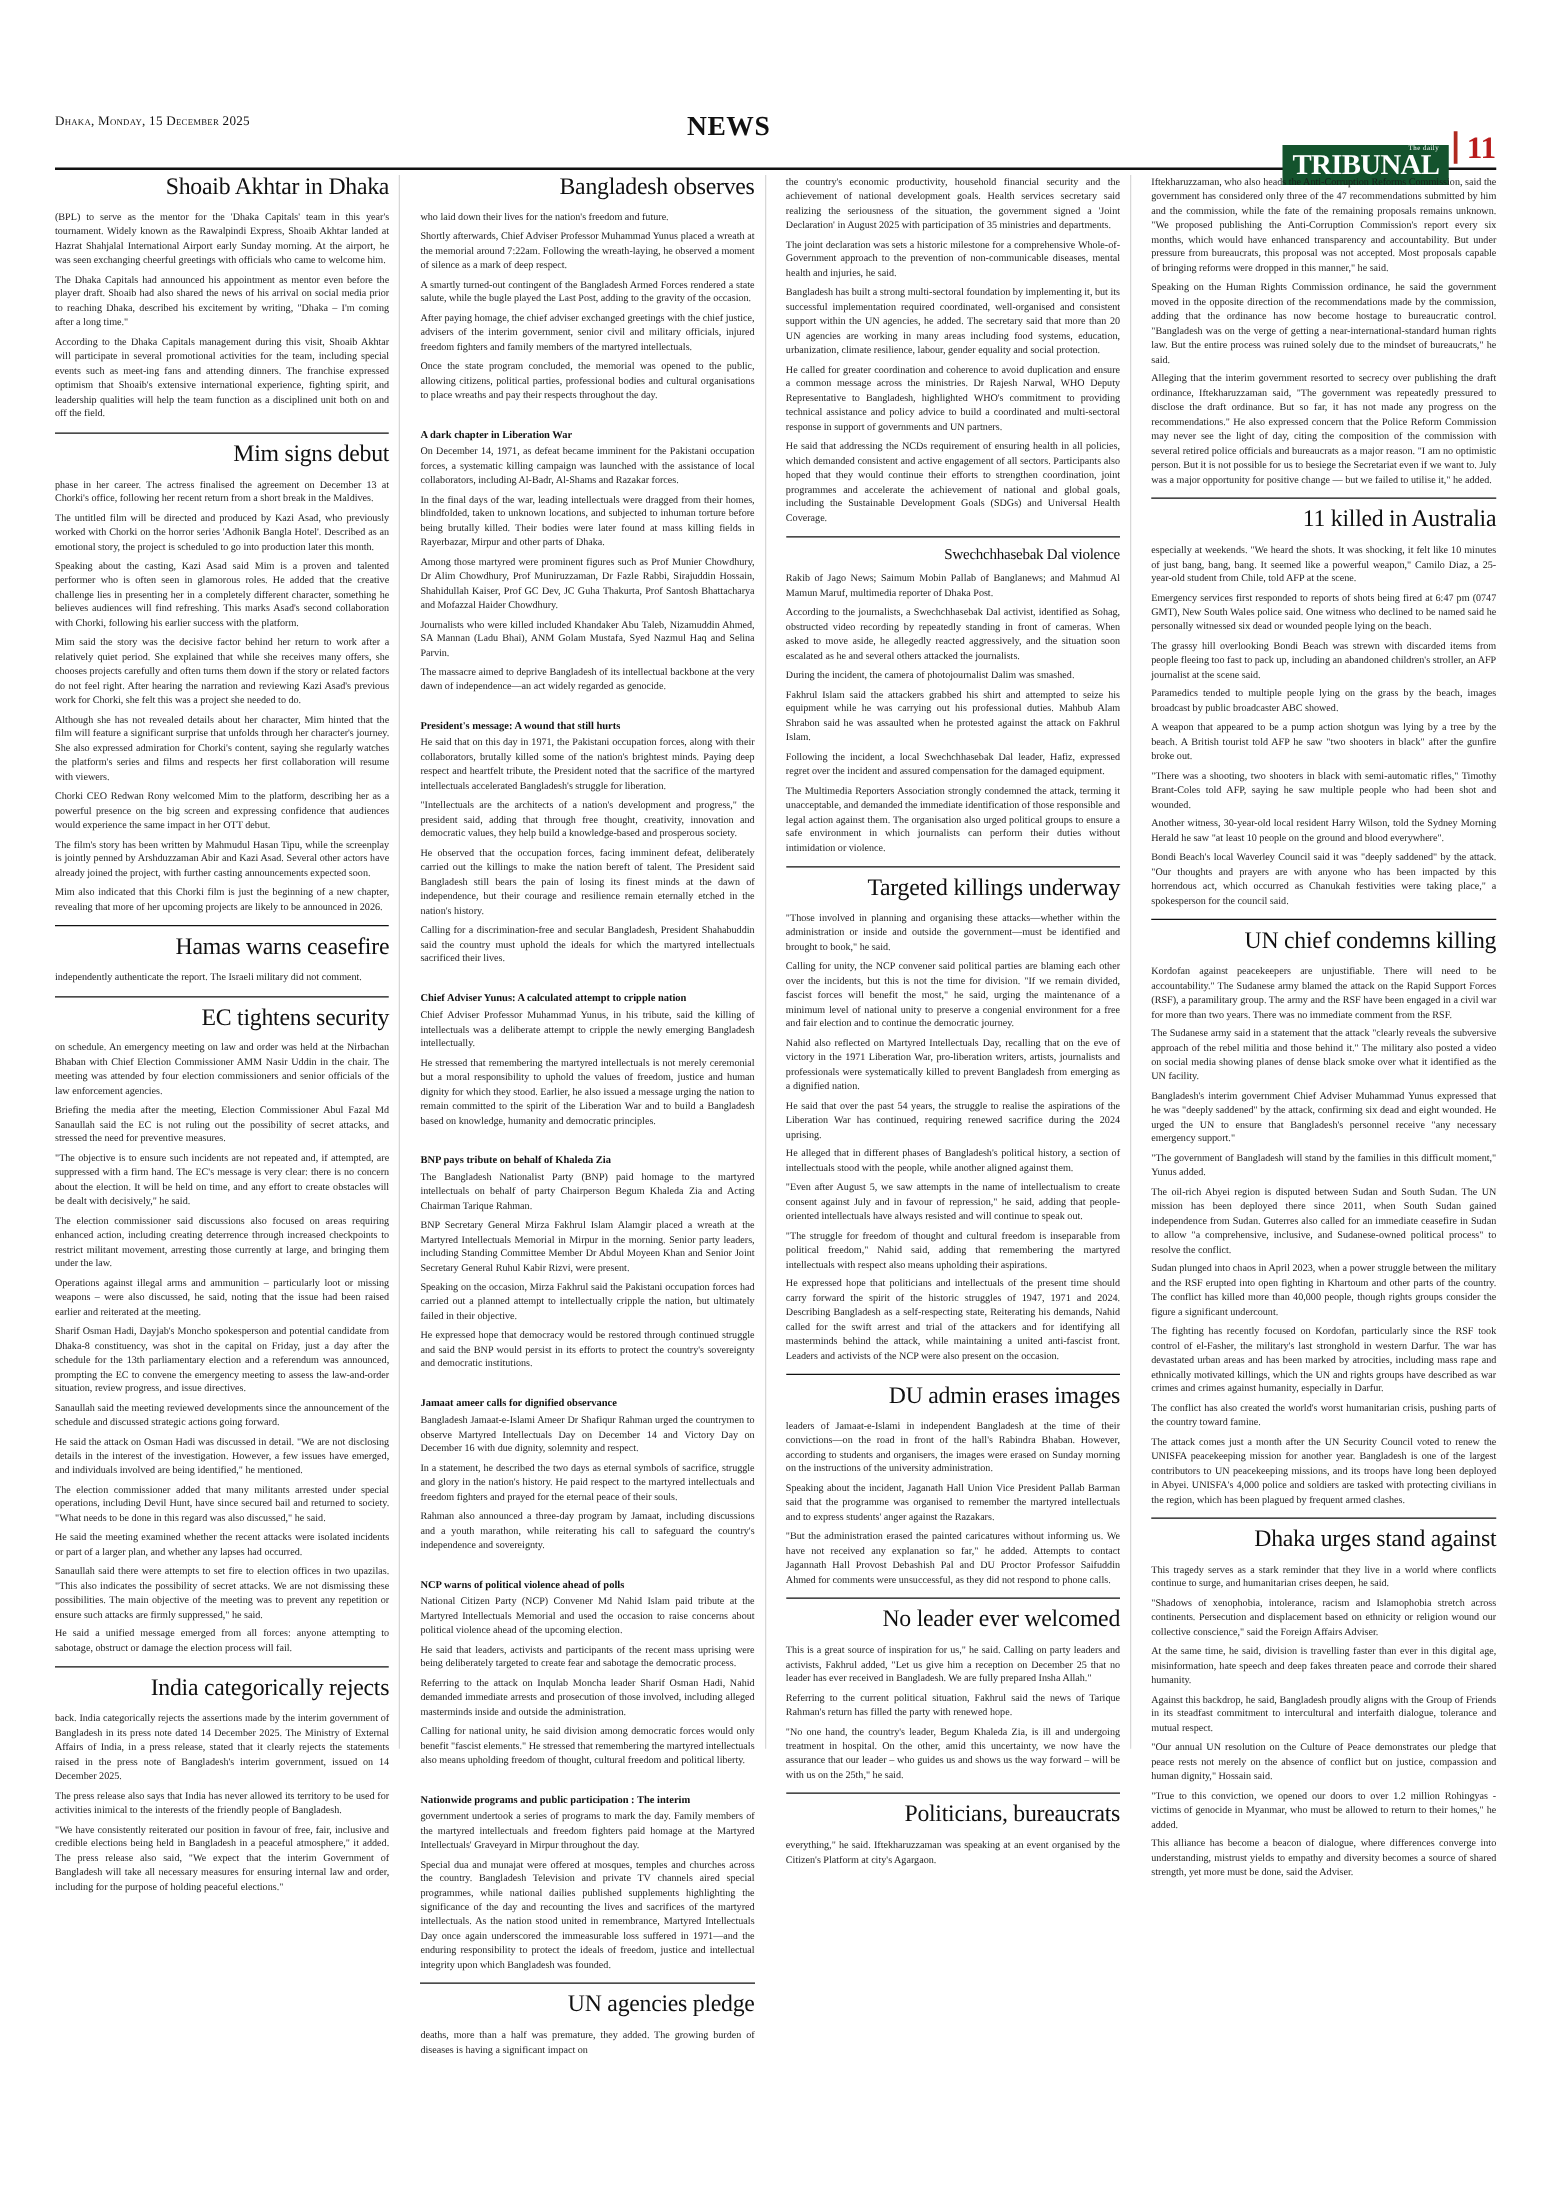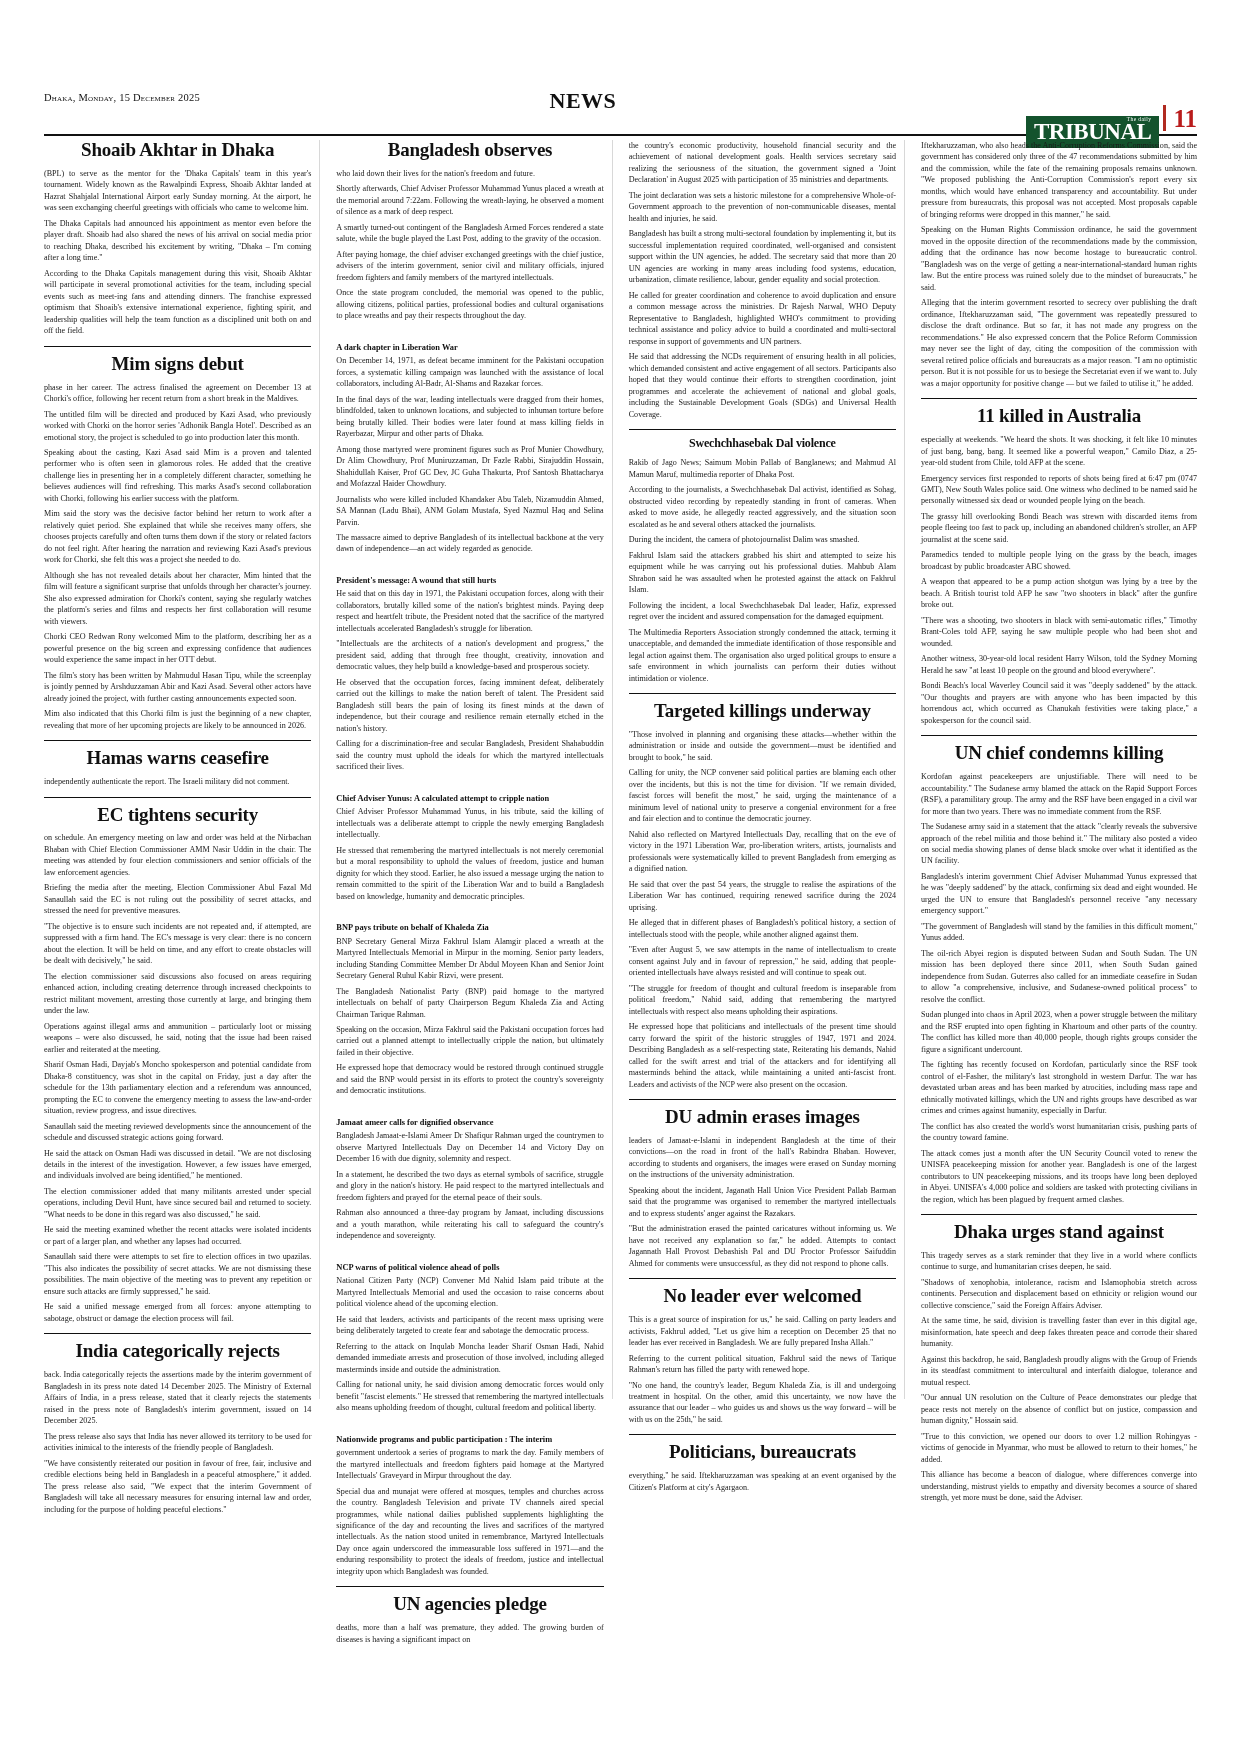--- a/index.html
+++ b/index.html
@@ -103,25 +103,25 @@
   .col {
     width: 25%;
     box-sizing: border-box;
     padding-right: 8px;
     border-right: 1px solid #d8d8d8;
   }
   .col:last-child { border-right: none; padding-right: 0; }
 
   h2.headline {
     font-family: "Liberation Serif", serif;
-    font-weight: bold;
+    font-weight: normal;
     font-size: 19px;
     line-height: 1.1;
     margin: 0 0 7px 0;
-    text-align: center;
+    text-align: right;
     letter-spacing: -0.2px;
   }
   h2.headline.tight { font-size: 12px; }
 
   .rule-top {
     border-top: 1px solid #111;
     margin: 9px 0 7px 0;
   }
 
   p.body {
@@ -225,22 +225,22 @@
       <p class="body">He said that on this day in 1971, the Pakistani occupation forces, along with their collaborators, brutally killed some of the nation's brightest minds. Paying deep respect and heartfelt tribute, the President noted that the sacrifice of the martyred intellectuals accelerated Bangladesh's struggle for liberation.</p>
       <p class="body">"Intellectuals are the architects of a nation's development and progress," the president said, adding that through free thought, creativity, innovation and democratic values, they help build a knowledge-based and prosperous society.</p>
       <p class="body">He observed that the occupation forces, facing imminent defeat, deliberately carried out the killings to make the nation bereft of talent. The President said Bangladesh still bears the pain of losing its finest minds at the dawn of independence, but their courage and resilience remain eternally etched in the nation's history.</p>
       <p class="body">Calling for a discrimination-free and secular Bangladesh, President Shahabuddin said the country must uphold the ideals for which the martyred intellectuals sacrificed their lives.</p>
 
       <div class="subhead">Chief Adviser Yunus: A calculated attempt to cripple nation</div>
       <p class="body">Chief Adviser Professor Muhammad Yunus, in his tribute, said the killing of intellectuals was a deliberate attempt to cripple the newly emerging Bangladesh intellectually.</p>
       <p class="body">He stressed that remembering the martyred intellectuals is not merely ceremonial but a moral responsibility to uphold the values of freedom, justice and human dignity for which they stood. Earlier, he also issued a message urging the nation to remain committed to the spirit of the Liberation War and to build a Bangladesh based on knowledge, humanity and democratic principles.</p>
 
       <div class="subhead">BNP pays tribute on behalf of Khaleda Zia</div>
+      <p class="body">The Bangladesh Nationalist Party (BNP) paid homage to the martyred intellectuals on behalf of party Chairperson Begum Khaleda Zia and Acting Chairman Tarique Rahman.</p>
       <p class="body">BNP Secretary General Mirza Fakhrul Islam Alamgir placed a wreath at the Martyred Intellectuals Memorial in Mirpur in the morning. Senior party leaders, including Standing Committee Member Dr Abdul Moyeen Khan and Senior Joint Secretary General Ruhul Kabir Rizvi, were present.</p>
-      <p class="body">The Bangladesh Nationalist Party (BNP) paid homage to the martyred intellectuals on behalf of party Chairperson Begum Khaleda Zia and Acting Chairman Tarique Rahman.</p>
       <p class="body">Speaking on the occasion, Mirza Fakhrul said the Pakistani occupation forces had carried out a planned attempt to intellectually cripple the nation, but ultimately failed in their objective.</p>
       <p class="body">He expressed hope that democracy would be restored through continued struggle and said the BNP would persist in its efforts to protect the country's sovereignty and democratic institutions.</p>
 
       <div class="subhead">Jamaat ameer calls for dignified observance</div>
       <p class="body">Bangladesh Jamaat-e-Islami Ameer Dr Shafiqur Rahman urged the countrymen to observe Martyred Intellectuals Day on December 14 and Victory Day on December 16 with due dignity, solemnity and respect.</p>
       <p class="body">In a statement, he described the two days as eternal symbols of sacrifice, struggle and glory in the nation's history. He paid respect to the martyred intellectuals and freedom fighters and prayed for the eternal peace of their souls.</p>
       <p class="body">Rahman also announced a three-day program by Jamaat, including discussions and a youth marathon, while reiterating his call to safeguard the country's independence and sovereignty.</p>
 
       <div class="subhead">NCP warns of political violence ahead of polls</div>
       <p class="body">National Citizen Party (NCP) Convener Md Nahid Islam paid tribute at the Martyred Intellectuals Memorial and used the occasion to raise concerns about political violence ahead of the upcoming election.</p>

